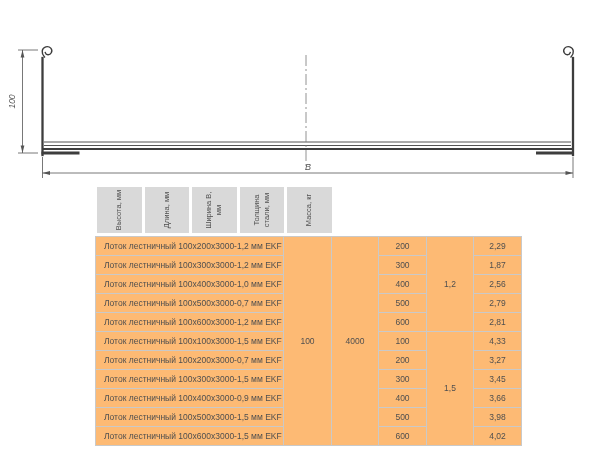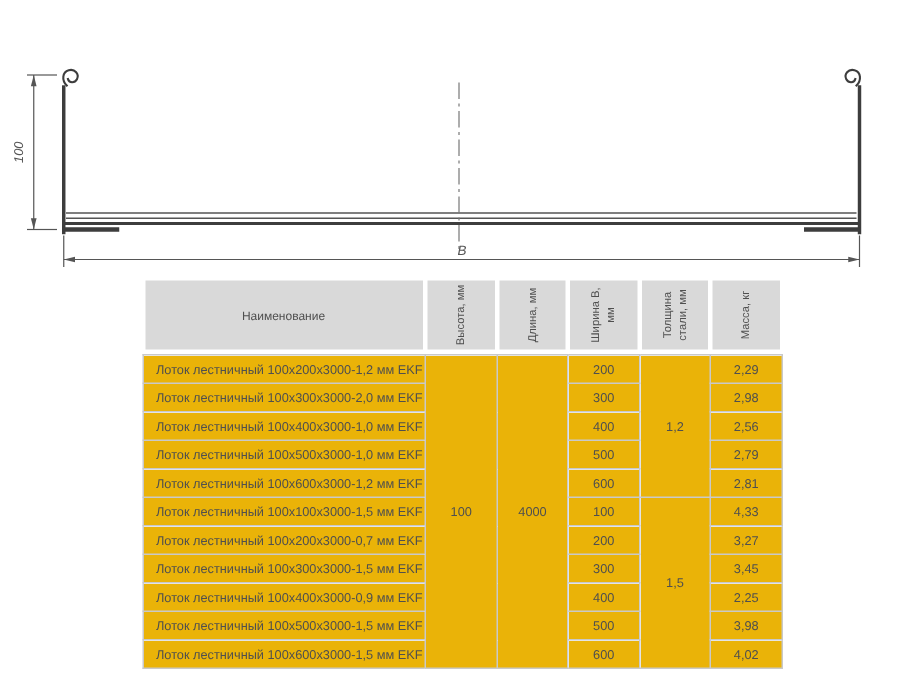--- a/index.html
+++ b/index.html
@@ -34,21 +34,21 @@
   .w-b{width:48px;} .w-t{width:47px;} .w-m{width:48px;}
   
   #spec-table{
     position:absolute;left:95px;top:236px;width:426px;
     border-collapse:collapse;table-layout:fixed;
   }
   #spec-table td{
     border:1px solid var(--border-color);
     height:18px;font-size:8.5px;color:var(--text-color);
     text-align:center;vertical-align:middle;padding:0;line-height:1;
-    background:#eab308;overflow:hidden;white-space:nowrap;
+    background:#fdba74;overflow:hidden;white-space:nowrap;
   }
   #spec-table td.name-cell{text-align:left;padding-left:8px;}
 </style>
 </head>
 <body>
 
 <div id="stage">
 
   <div id="drawing">
     <svg width="600" height="185" viewBox="0 0 600 185">
@@ -87,24 +87,20 @@
         <line x1="573" y1="157" x2="573" y2="178"></line>
         <line x1="42.5" y1="173" x2="573" y2="173"></line>
         <polygon points="42.5,173 50,171.1 50,174.9" fill="var(--dim-color)" stroke="none"></polygon>
         <polygon points="573,173 565.5,171.1 565.5,174.9" fill="var(--dim-color)" stroke="none"></polygon>
       </g>
       <text x="308" y="170" text-anchor="middle" font-size="9" font-style="italic" fill="var(--dim-color)" font-family="Liberation Sans, sans-serif">B</text>
     </svg>
   </div>
 
   <div id="thead">
-    <div class="hcell w-name">
-      <div class="bg"></div>
-      <div class="htext">Наименование</div>
-    </div>
     <div class="hcell w-h">
       <div class="bg"></div>
       <div class="vtext">Высота, мм</div>
     </div>
     <div class="hcell w-l">
       <div class="bg"></div>
       <div class="vtext">Длина, мм</div>
     </div>
     <div class="hcell w-b">
       <div class="bg"></div>
@@ -134,31 +130,31 @@
     <tbody>
         <tr>
           <td class="name-cell">Лоток лестничный 100х200х3000-1,2 мм EKF</td>
           <td rowspan="11">100</td>
           <td rowspan="11">4000</td>
           <td>200</td>
           <td rowspan="5">1,2</td>
           <td>2,29</td>
         </tr>
         <tr>
-          <td class="name-cell">Лоток лестничный 100х300х3000-2,0 мм EKF</td>
+          <td class="name-cell">Лоток лестничный 100х300х3000-1,2 мм EKF</td>
           <td>300</td>
-          <td>2,98</td>
+          <td>1,87</td>
         </tr>
         <tr>
           <td class="name-cell">Лоток лестничный 100х400х3000-1,0 мм EKF</td>
           <td>400</td>
           <td>2,56</td>
         </tr>
         <tr>
-          <td class="name-cell">Лоток лестничный 100х500х3000-1,0 мм EKF</td>
+          <td class="name-cell">Лоток лестничный 100х500х3000-0,7 мм EKF</td>
           <td>500</td>
           <td>2,79</td>
         </tr>
         <tr>
           <td class="name-cell">Лоток лестничный 100х600х3000-1,2 мм EKF</td>
           <td>600</td>
           <td>2,81</td>
         </tr>
         <tr>
           <td class="name-cell">Лоток лестничный 100х100х3000-1,5 мм EKF</td>
@@ -172,21 +168,21 @@
           <td>3,27</td>
         </tr>
         <tr>
           <td class="name-cell">Лоток лестничный 100х300х3000-1,5 мм EKF</td>
           <td>300</td>
           <td>3,45</td>
         </tr>
         <tr>
           <td class="name-cell">Лоток лестничный 100х400х3000-0,9 мм EKF</td>
           <td>400</td>
-          <td>2,25</td>
+          <td>3,66</td>
         </tr>
         <tr>
           <td class="name-cell">Лоток лестничный 100х500х3000-1,5 мм EKF</td>
           <td>500</td>
           <td>3,98</td>
         </tr>
         <tr>
           <td class="name-cell">Лоток лестничный 100х600х3000-1,5 мм EKF</td>
           <td>600</td>
           <td>4,02</td>

